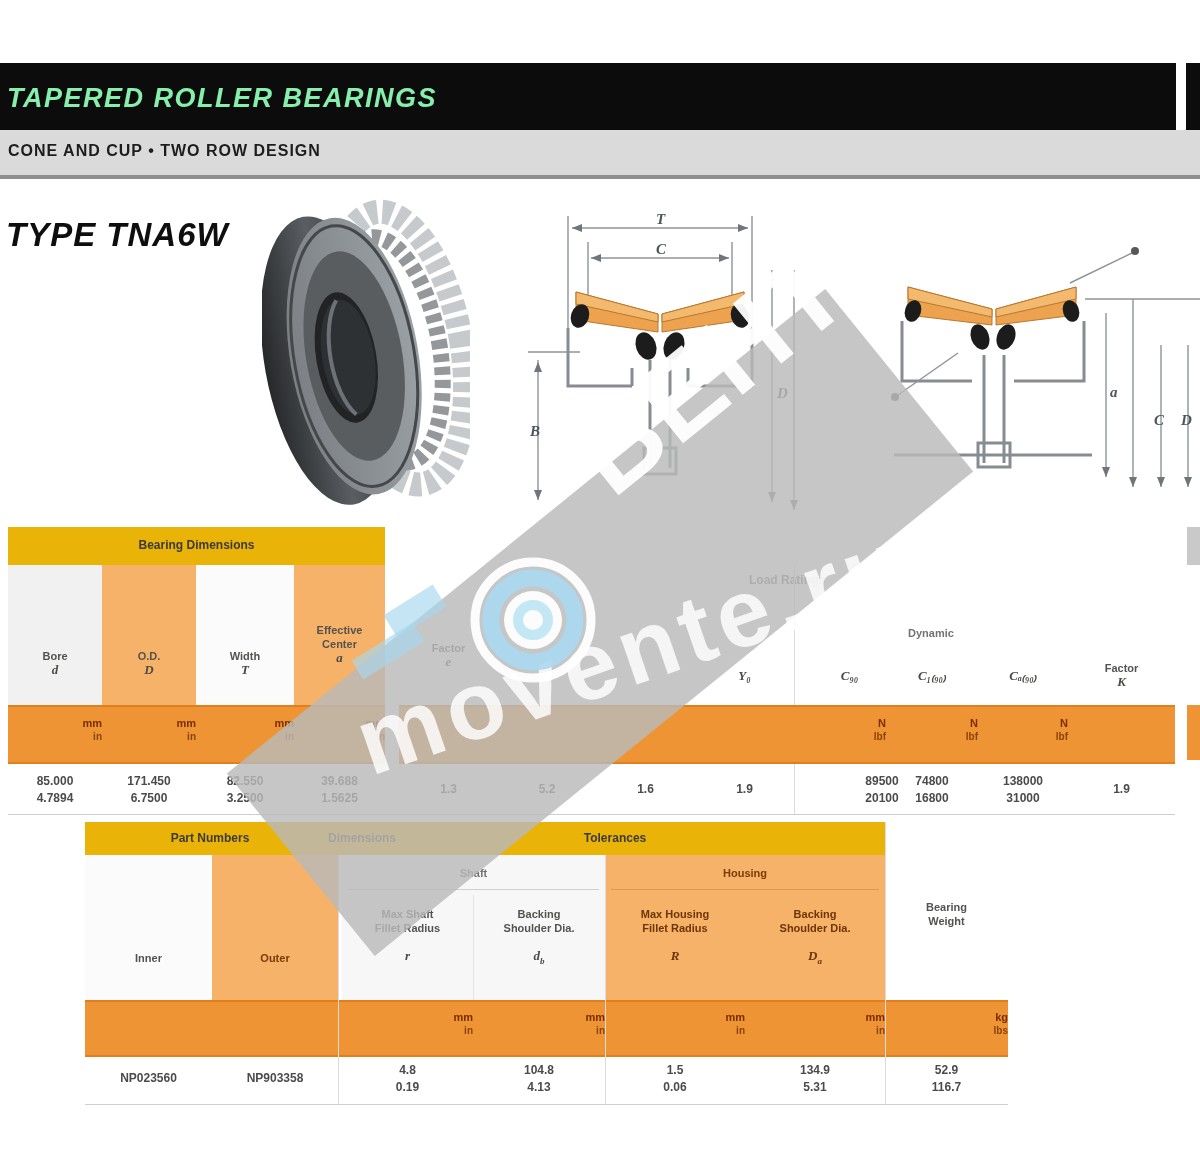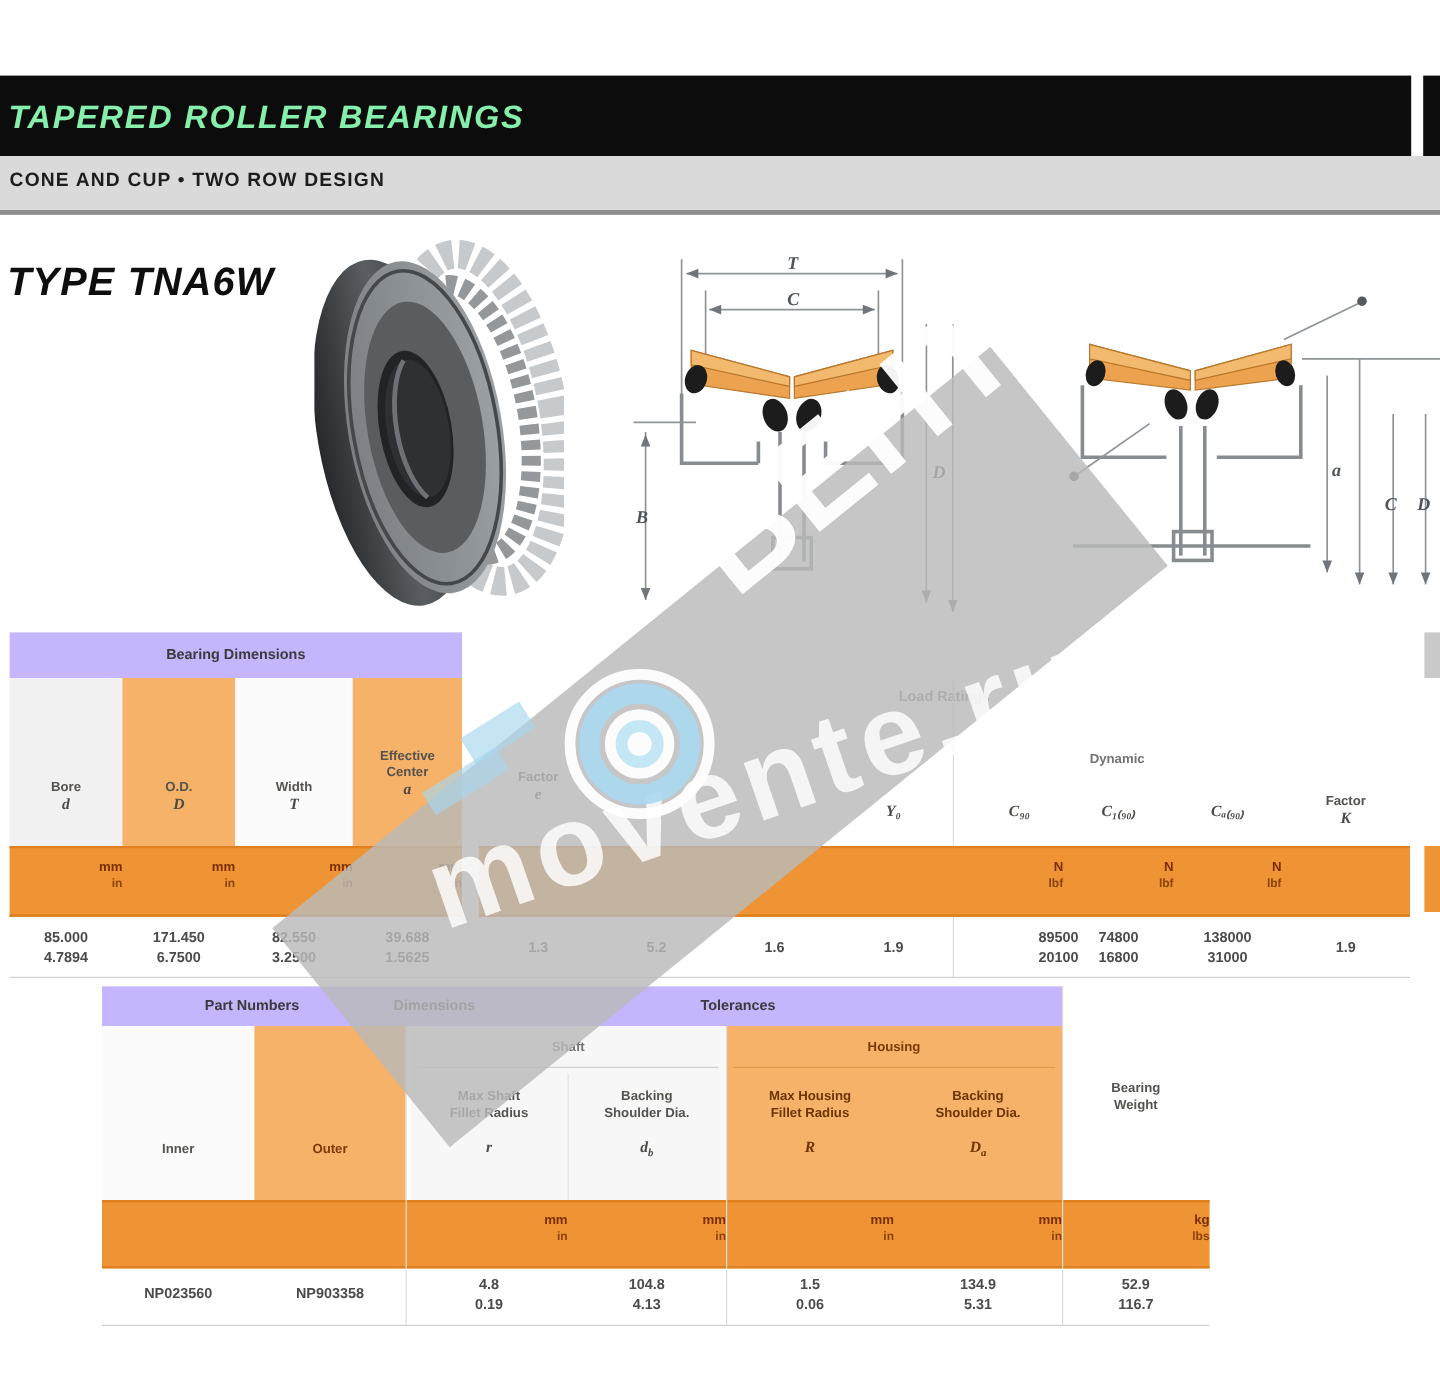--- a/index.html
+++ b/index.html
@@ -18,21 +18,21 @@
   .type-heading{position:absolute;left:6px;top:216px;font-size:33px;font-weight:bold;
                 font-style:italic;color:#0e0e0e;letter-spacing:1px;}
 
   
   .art{position:absolute;}
   .dim-label{font-family:"Liberation Serif",serif;font-style:italic;font-weight:bold;
              font-size:15px;fill:#4e545a;}
 
   
   .tbl{position:absolute;background:#fff;border:1px solid #d9d9d9;}
-  .band-gray{position:absolute;background:#c4b5fd;}
+  .band-gray{position:absolute;background:#eab308;}
   .band-label{position:absolute;transform:translateX(-50%);font-size:12px;font-weight:bold;
               color:#3b3b3b;white-space:nowrap;top:50%;margin-top:-8px;}
   .col{position:absolute;}
   .col.orange{background:#f5b268;}
   .col.lt{background:#f1f1f1;}
   .col.shade{background:#f7f7f7;}
   .chead{position:absolute;left:0;right:0;text-align:center;font-size:11px;font-weight:bold;
          color:#55534f;line-height:14px;}
   .sym{font-family:"Liberation Serif",serif;font-style:italic;font-weight:bold;font-size:13px;color:#4c4a46;}
   .sym sub{font-size:9px;}

